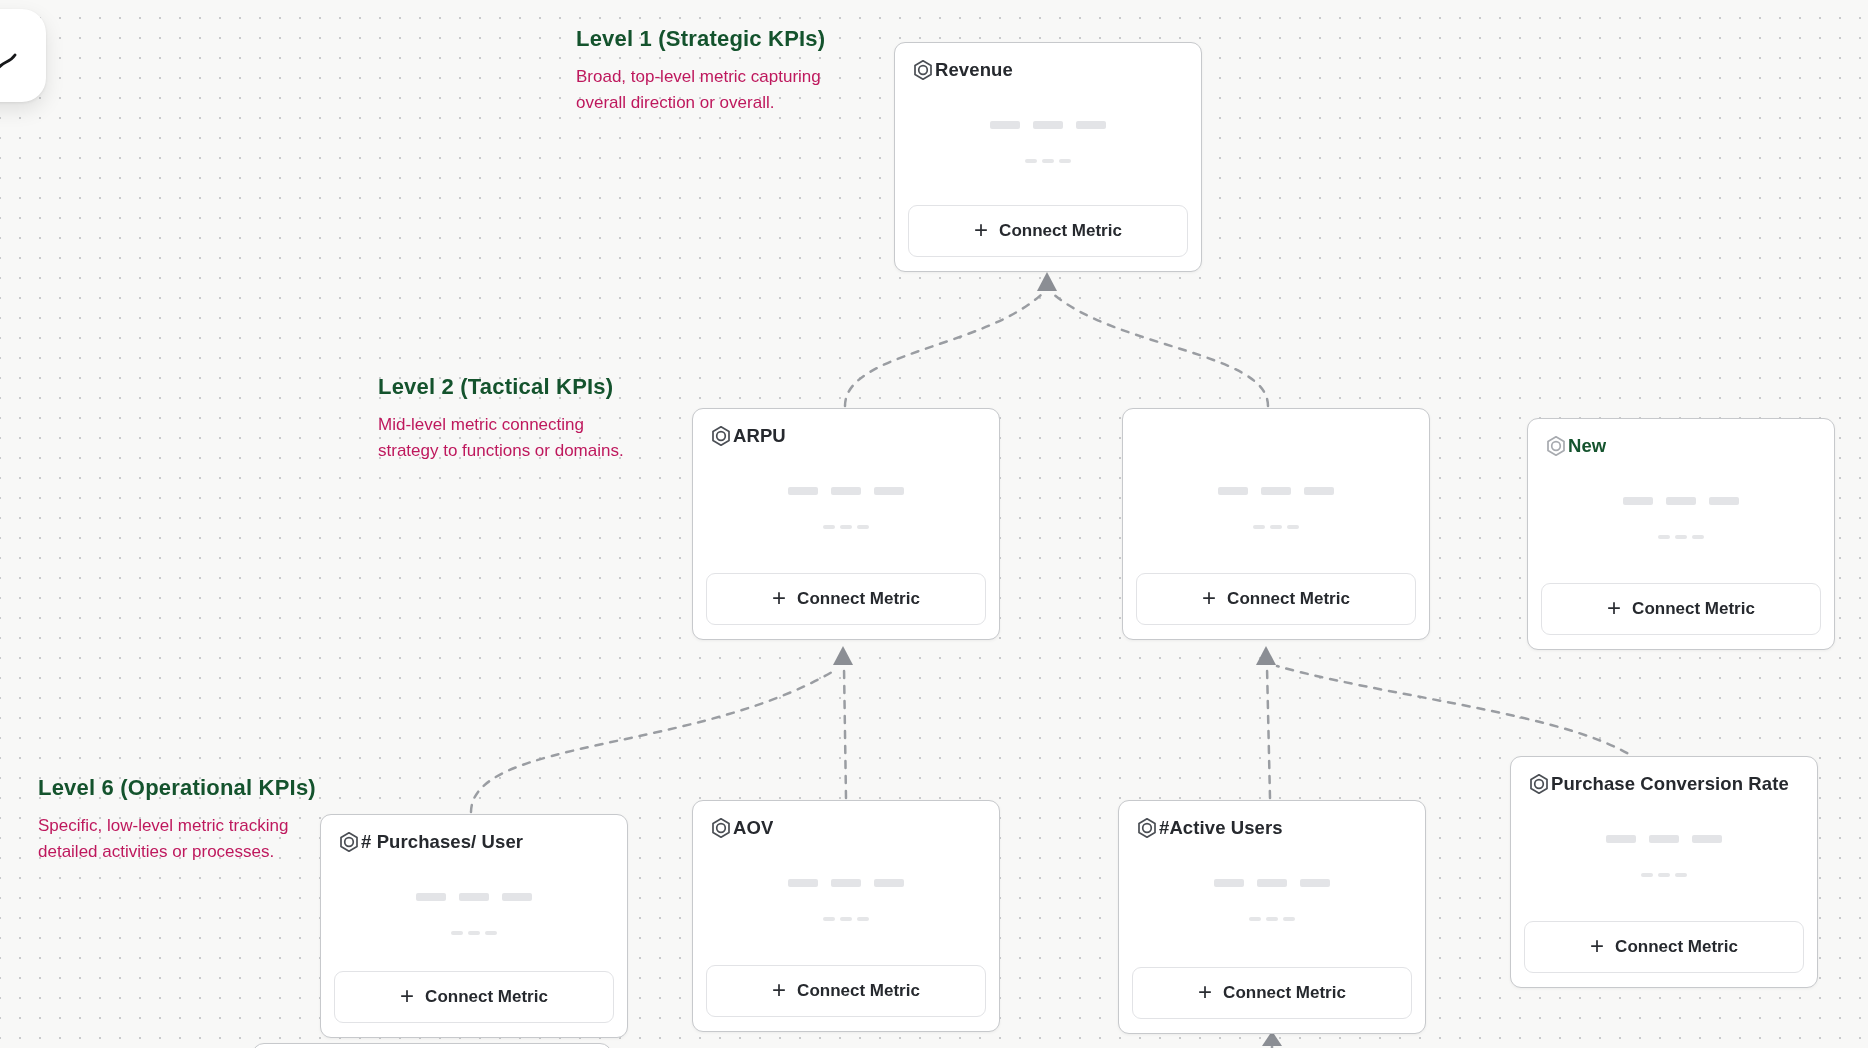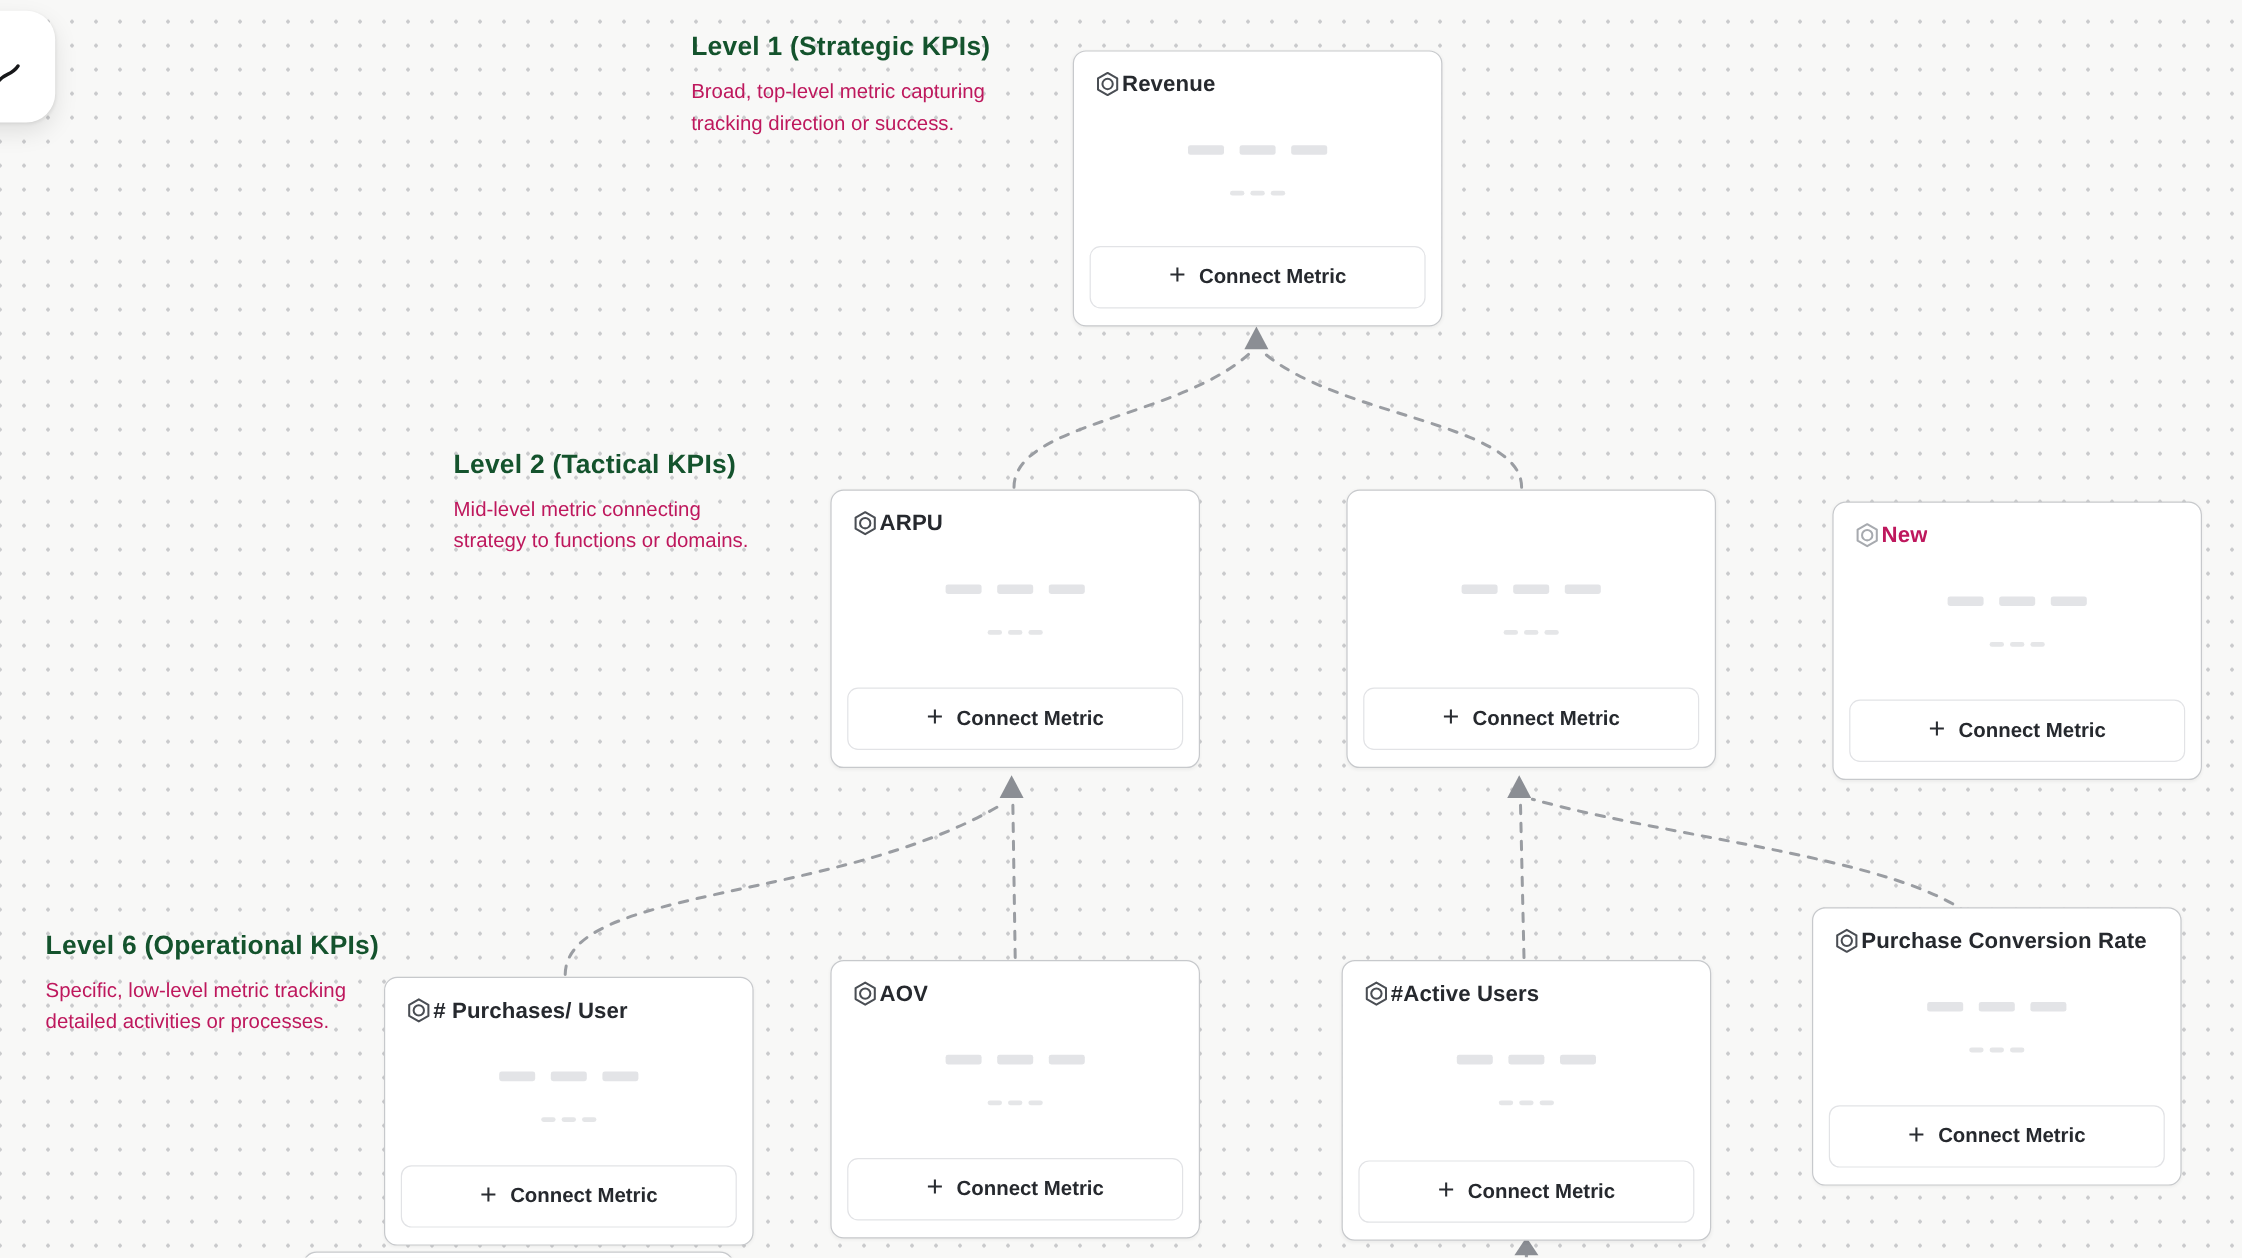--- a/index.html
+++ b/index.html
@@ -22,21 +22,21 @@
   .level-head p span{display:block;}
 
   .card{
     position:absolute;background:#ffffff;border:1px solid #c7c9cc;border-radius:11px;
     box-shadow:0 1px 3px rgba(0,0,0,.05);
   }
   .card-head{display:flex;align-items:center;padding:15px 12px 0 16px;}
   .icon24{width:24px;height:24px;flex:0 0 24px;display:block;color:#4a4e54;}
   .muted .icon24{color:#a7aaaf;}
   .card-title{font-size:18.5px;font-weight:700;color:#26292e;letter-spacing:.1px;white-space:nowrap;overflow:hidden;}
-  .muted .card-title{color:#be185d;}
+  .muted .card-title{color:#14532d;}
   .skeleton{position:absolute;left:0;right:0;top:78px;display:flex;flex-direction:column;align-items:center;gap:30px;}
   .sk-row{display:flex;gap:13px;}
   .sk-row.small{gap:5px;}
   .sk-pill{width:30px;height:8px;border-radius:2px;background:#e3e4e7;}
   .sk-dash{width:12px;height:4px;border-radius:2px;background:#e5e6e8;}
   .connect{
     position:absolute;left:13px;right:13px;bottom:14px;height:52px;
     background:#fff;border:1px solid #e2e3e6;border-radius:9px;
     display:flex;align-items:center;justify-content:center;gap:11px;
     font-family:inherit;font-size:17px;font-weight:700;color:#26292e;cursor:pointer;padding:0;
@@ -73,21 +73,21 @@
   <polygon class="arrowhead" points="1266,646 1256,665 1276,665"></polygon>
 
   <path class="wire" d="M 1272 1046 L 1272 1048"></path>
   <polygon class="arrowhead" points="1272,1031 1262,1046 1282,1046"></polygon>
 </svg>
 
 <div class="level-head" style="left:576px;top:26px">
   <h2>Level 1 (Strategic KPIs)</h2>
   <p>
       <span>Broad, top-level metric capturing</span>
-      <span>tracking direction or success.</span>
+      <span>overall direction or overall.</span>
     </p>
 </div>
 <div class="level-head" style="left:378px;top:374px">
   <h2>Level 2 (Tactical KPIs)</h2>
   <p>
       <span>Mid-level metric connecting</span>
       <span>strategy to functions or domains.</span>
     </p>
 </div>
 <div class="level-head" style="left:38px;top:775px">

